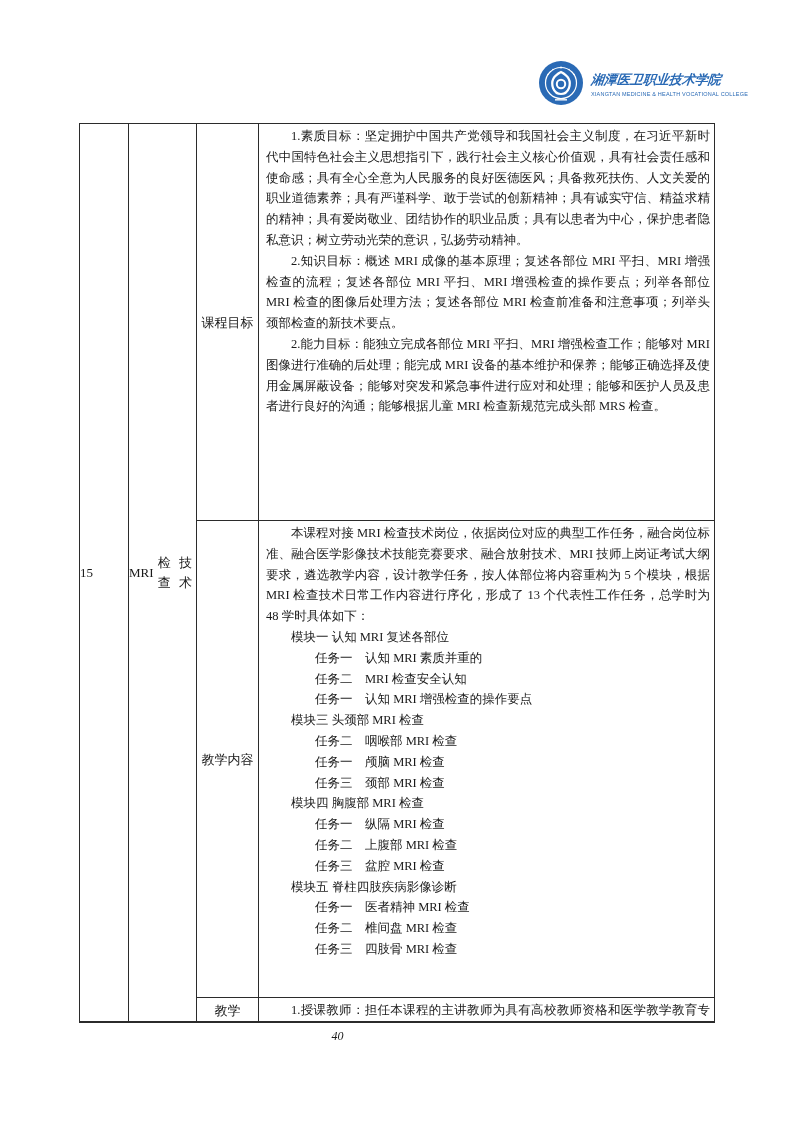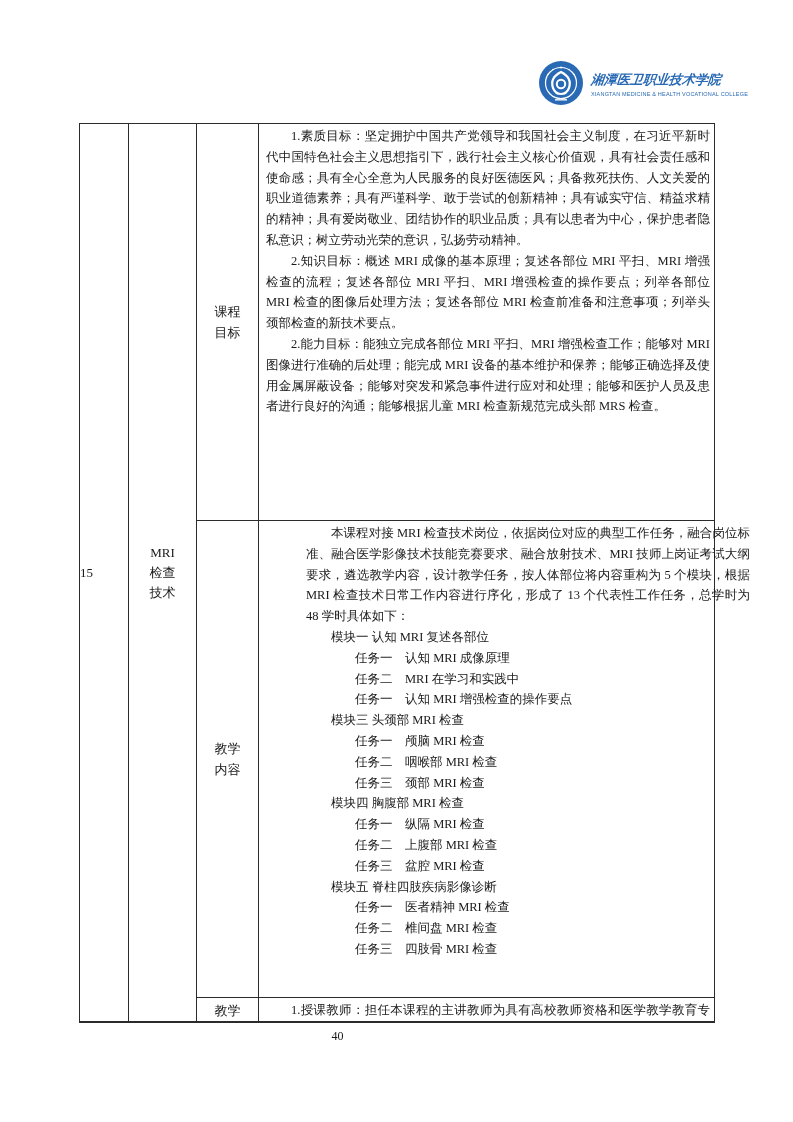--- a/index.html
+++ b/index.html
@@ -37,50 +37,50 @@
   .hl { position:absolute; left:116px; right:0; height:1px; background:#2b2b2b; }
   .hl1 { top:396px; } .hl2 { top:873px; }
 
   .cell { position:absolute; box-sizing:border-box; }
   .seq {
     left:0; top:0; width:48px; height:100%;
     display:flex; align-items:center; justify-content:flex-start; font-size:13px;
   }
   .course {
     left:49px; top:0; width:67px; height:100%;
-    display:flex; flex-direction:column; align-items:center; justify-content:center;
+    display:flex; align-items:center; justify-content:center;
     font-size:13px; line-height:20px;
   }
   .lab {
     left:117px; width:61px;
-    display:flex; flex-direction:column; align-items:center; justify-content:center;
+    display:flex; align-items:center; justify-content:center;
     font-size:13px; line-height:21px;
   }
   .lab1 { top:0; height:396px; }
   .lab2 { top:397px; height:476px; }
   .lab3 { top:874px; height:24px; overflow:hidden; }
   .stackline { text-align:center; }
 
   .cnt {
     left:179px; width:457px; padding:2px 6px 0 7px;
     font-size:12.5px; line-height:20.8px; text-align:justify;
   }
   .cnt1 { top:0; height:396px; overflow:hidden; }
-  .cnt2 { top:397px; height:476px; overflow:hidden;margin-left:40px; }
+  .cnt2 { top:397px; height:476px; overflow:hidden; }
   .cnt3 { top:874px; height:24px; overflow:hidden; }
 
   .para { text-indent:2em; }
   .mline { text-align:left; }
   .mline.module { padding-left:25px; }
   .mline.task { padding-left:49px; }
 
   
   .footer {
     position:absolute; left:0; top:1029px; width:675px;
-    text-align:center; font-size:12px;
+    text-align:center; font-size:12px;font-style:italic;
   }
 </style>
 </head>
 <body>
 
 <div class="page">
 
   <div class="logo-wrap">
     <svg class="logo-emblem" viewBox="0 0 46 46">
       <circle cx="23" cy="23" r="22" fill="#2a6ab5"></circle>
@@ -130,26 +130,26 @@
 
     <div class="cell lab lab2">
         <div class="stackline">教学</div>
         <div class="stackline">内容</div>
       </div>
 
     <div class="cell cnt cnt2">
       <div class="para">本课程对接 MRI 检查技术岗位，依据岗位对应的典型工作任务，融合岗位标准、融合医学影像技术技能竞赛要求、融合放射技术、MRI 技师上岗证考试大纲要求，遴选教学内容，设计教学任务，按人体部位将内容重构为 5 个模块，根据 MRI 检查技术日常工作内容进行序化，形成了 13 个代表性工作任务，总学时为 48 学时具体如下：</div>
       <div>
           <div class="mline module">模块一 认知 MRI 复述各部位</div>
-          <div class="mline task">任务一　认知 MRI 成像原理</div>
-          <div class="mline task">任务二　MRI 在学习和实践中</div>
+          <div class="mline task">任务一　认知 MRI 素质并重的</div>
+          <div class="mline task">任务二　MRI 检查安全认知</div>
           <div class="mline task">任务一　认知 MRI 增强检查的操作要点</div>
           <div class="mline module">模块三 头颈部 MRI 检查</div>
+          <div class="mline task">任务二　咽喉部 MRI 检查</div>
           <div class="mline task">任务一　颅脑 MRI 检查</div>
-          <div class="mline task">任务二　咽喉部 MRI 检查</div>
           <div class="mline task">任务三　颈部 MRI 检查</div>
           <div class="mline module">模块四 胸腹部 MRI 检查</div>
           <div class="mline task">任务一　纵隔 MRI 检查</div>
           <div class="mline task">任务二　上腹部 MRI 检查</div>
           <div class="mline task">任务三　盆腔 MRI 检查</div>
           <div class="mline module">模块五 脊柱四肢疾病影像诊断</div>
           <div class="mline task">任务一　医者精神 MRI 检查</div>
           <div class="mline task">任务二　椎间盘 MRI 检查</div>
           <div class="mline task">任务三　四肢骨 MRI 检查</div>
         </div>

